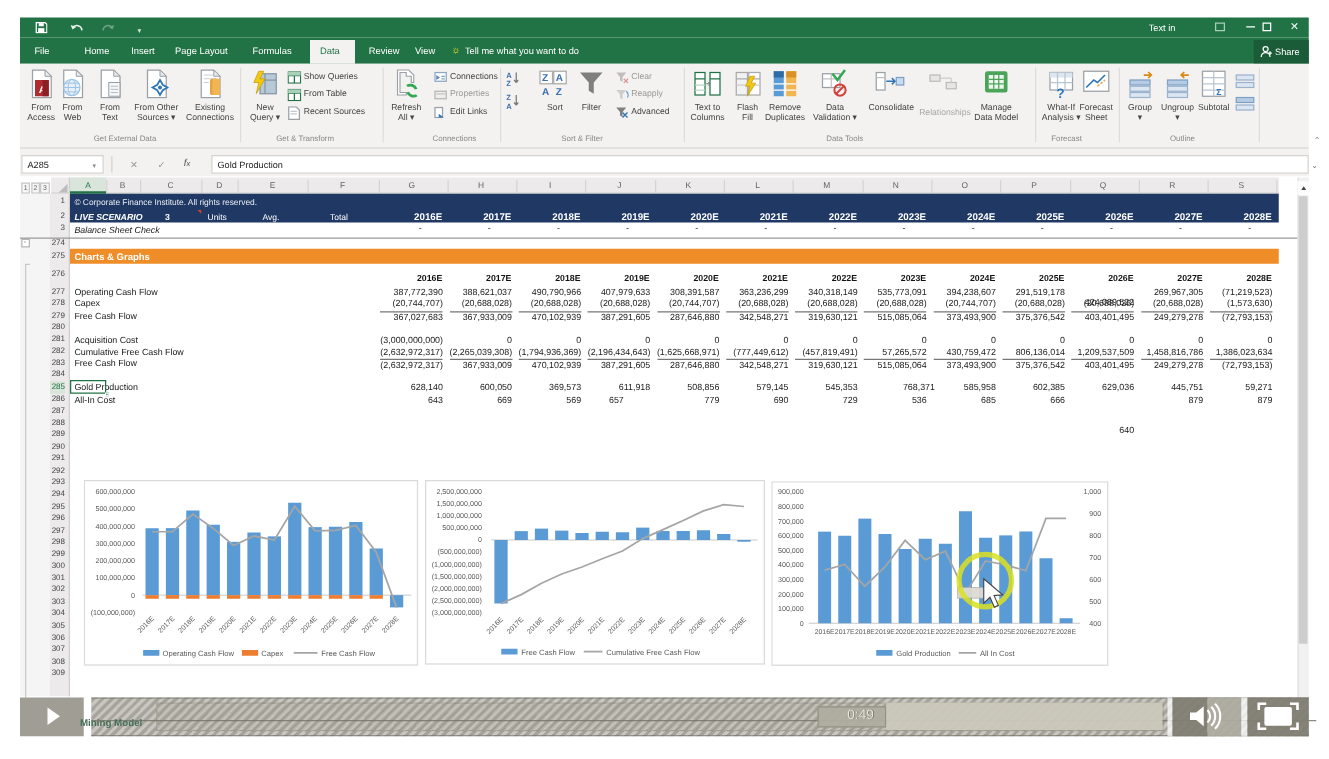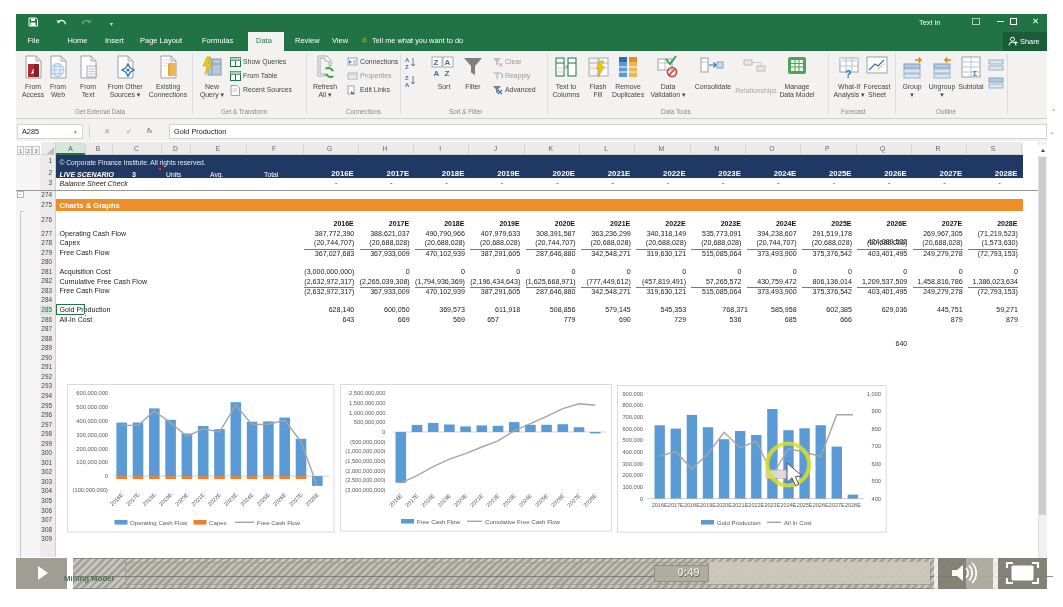--- a/index.html
+++ b/index.html
@@ -734,21 +734,21 @@
 <div class="ab" style="left:1022.4px;top:131px;width:8.6px;height:11px;background:#fdfdfd"></div>
 <div class="ab" style="left:1024.6px;top:135px;width:0;height:0;border-left:2.6px solid transparent;border-right:2.6px solid transparent;border-bottom:3.6px solid #444"></div>
 <div class="ab" style="left:1022.9px;top:143.5px;width:7.6px;height:358px;background:#cdcdcd"></div>
 </div>
 <div class="ab" style="left:16px;top:557.5px;width:51px;height:31px;background:rgba(139,136,125,0.82)"></div>
 <div class="ab" style="left:38px;top:565.5px;width:0;height:0;border-left:10.5px solid #fff;border-top:7.8px solid transparent;border-bottom:7.8px solid transparent"></div>
 <div class="ab" style="left:72.5px;top:557.5px;width:974.5px;height:31px;background:repeating-linear-gradient(135deg, rgba(118,115,104,0.66) 0px, rgba(118,115,104,0.66) 2.6px, rgba(172,169,157,0.66) 2.6px, rgba(172,169,157,0.66) 5.2px);border-top:1px solid rgba(110,107,96,0.6);border-bottom:1px solid rgba(110,107,96,0.6)"></div>
 <div class="ab" style="left:125px;top:561.5px;width:806px;height:23px;background:repeating-linear-gradient(135deg, rgba(152,149,138,0.58) 0px, rgba(152,149,138,0.58) 2.6px, rgba(200,197,185,0.58) 2.6px, rgba(200,197,185,0.58) 5.2px);border-radius:1px;border:1px solid rgba(130,127,116,0.35)"></div>
 <div class="ab" style="left:72.5px;top:575.6px;width:980px;height:1.2px;background:rgba(120,117,106,0.85)"></div>
 <div class="ab" style="left:654px;top:564.5px;width:55px;height:17px;background:rgba(175,172,160,0.95);border:1px solid rgba(140,137,126,0.8)"></div>
-<div class="ab" style="left:654px;top:566px;width:69px;text-align:center;font-size:11px;font-weight:bold;color:#e9e6da;text-shadow:0.5px 0.5px 0 rgba(80,78,70,0.85)">0:49</div>
+<div class="ab" style="left:654px;top:566px;width:69px;text-align:center;font-size:11px;font-weight:normal;color:#e9e6da;text-shadow:0.5px 0.5px 0 rgba(80,78,70,0.85)">0:49</div>
 <div class="ab" style="left:709px;top:562px;width:221px;height:22px;background:rgba(203,200,188,0.95)"></div>
 <div class="ab" style="left:933.5px;top:557.5px;width:4.5px;height:31px;background:rgba(255,255,255,0.75)"></div>
 <div class="ab" style="left:938px;top:557.5px;width:28px;height:31px;background:rgba(128,125,114,0.92)"></div>
 <div class="ab" style="left:966px;top:557.5px;width:27px;height:31px;background:rgba(174,171,159,0.92)"></div>
 <svg class="ab" style="left:947px;top:561px" width="40" height="24" viewBox="0 0 40 24">
 <path d="M5 9 h5 l6 -5 v16 l-6 -5 h-5 z" fill="#fff"></path>
 <path d="M19 7 a7 7 0 0 1 0 10 M22 4.5 a10.5 10.5 0 0 1 0 15 M25 2 a14 14 0 0 1 0 20" stroke="#fff" stroke-width="1.7" fill="none"></path>
 </svg>
 <div class="ab" style="left:993px;top:557.5px;width:4.5px;height:31px;background:rgba(255,255,255,0.75)"></div>
 <div class="ab" style="left:64px;top:573.5px;font-size:7.8px;font-weight:bold;color:#47705a">Mining Model</div>

